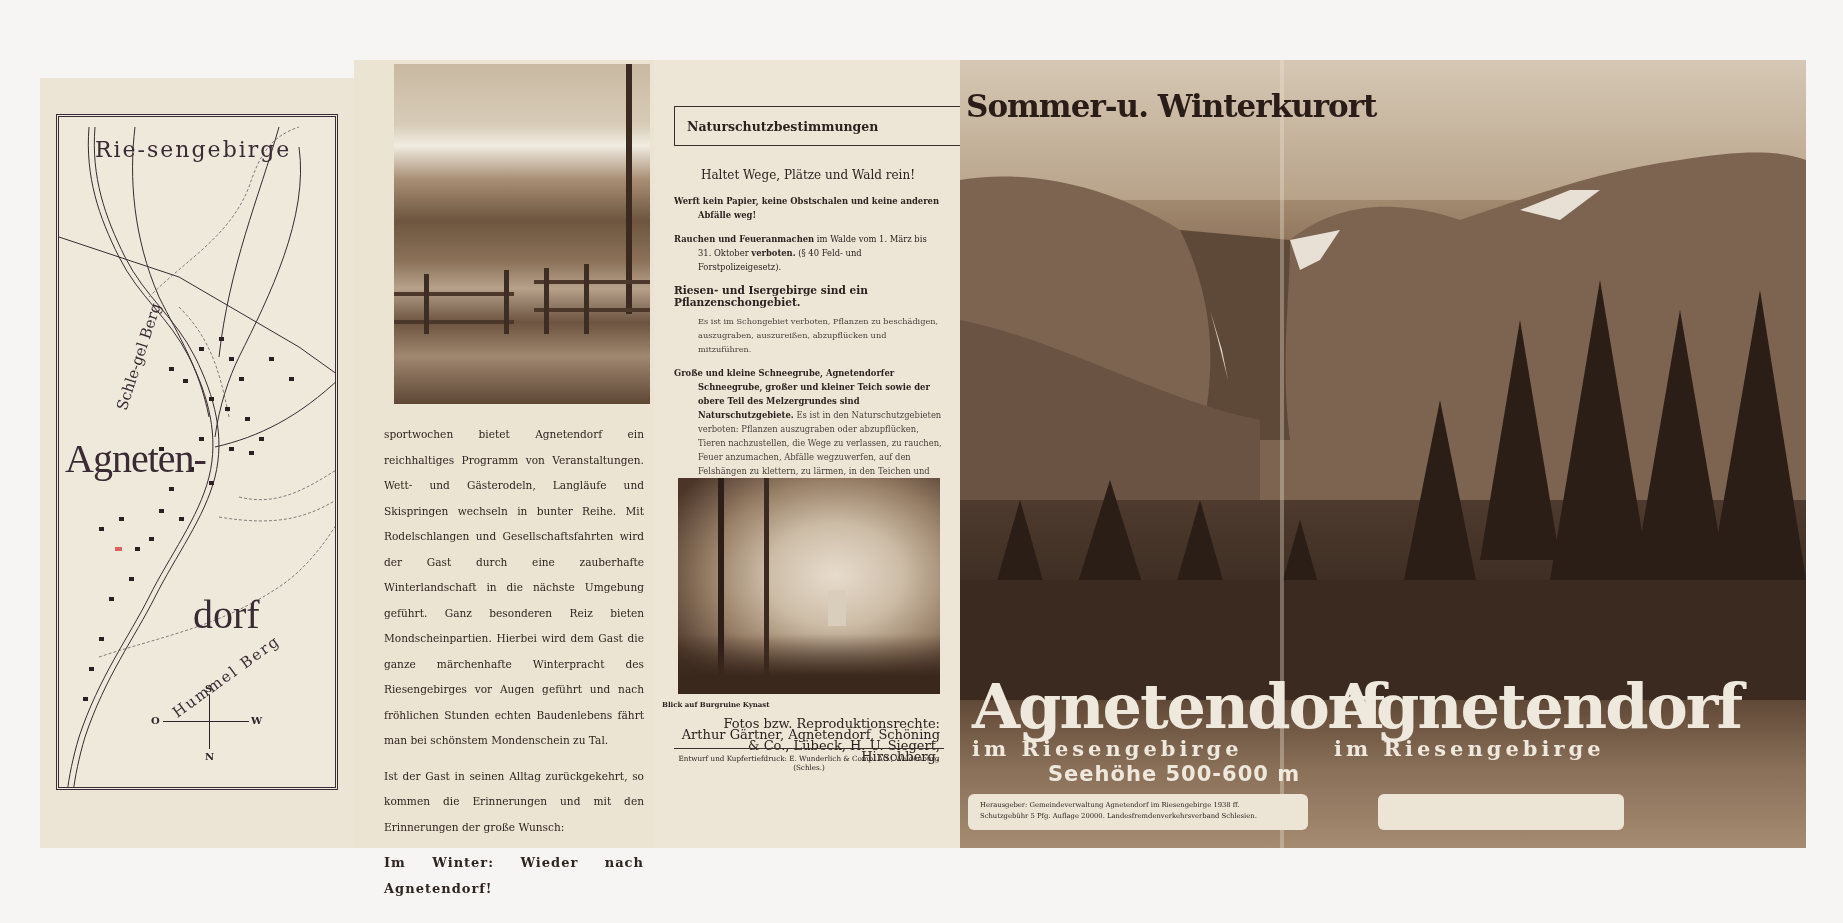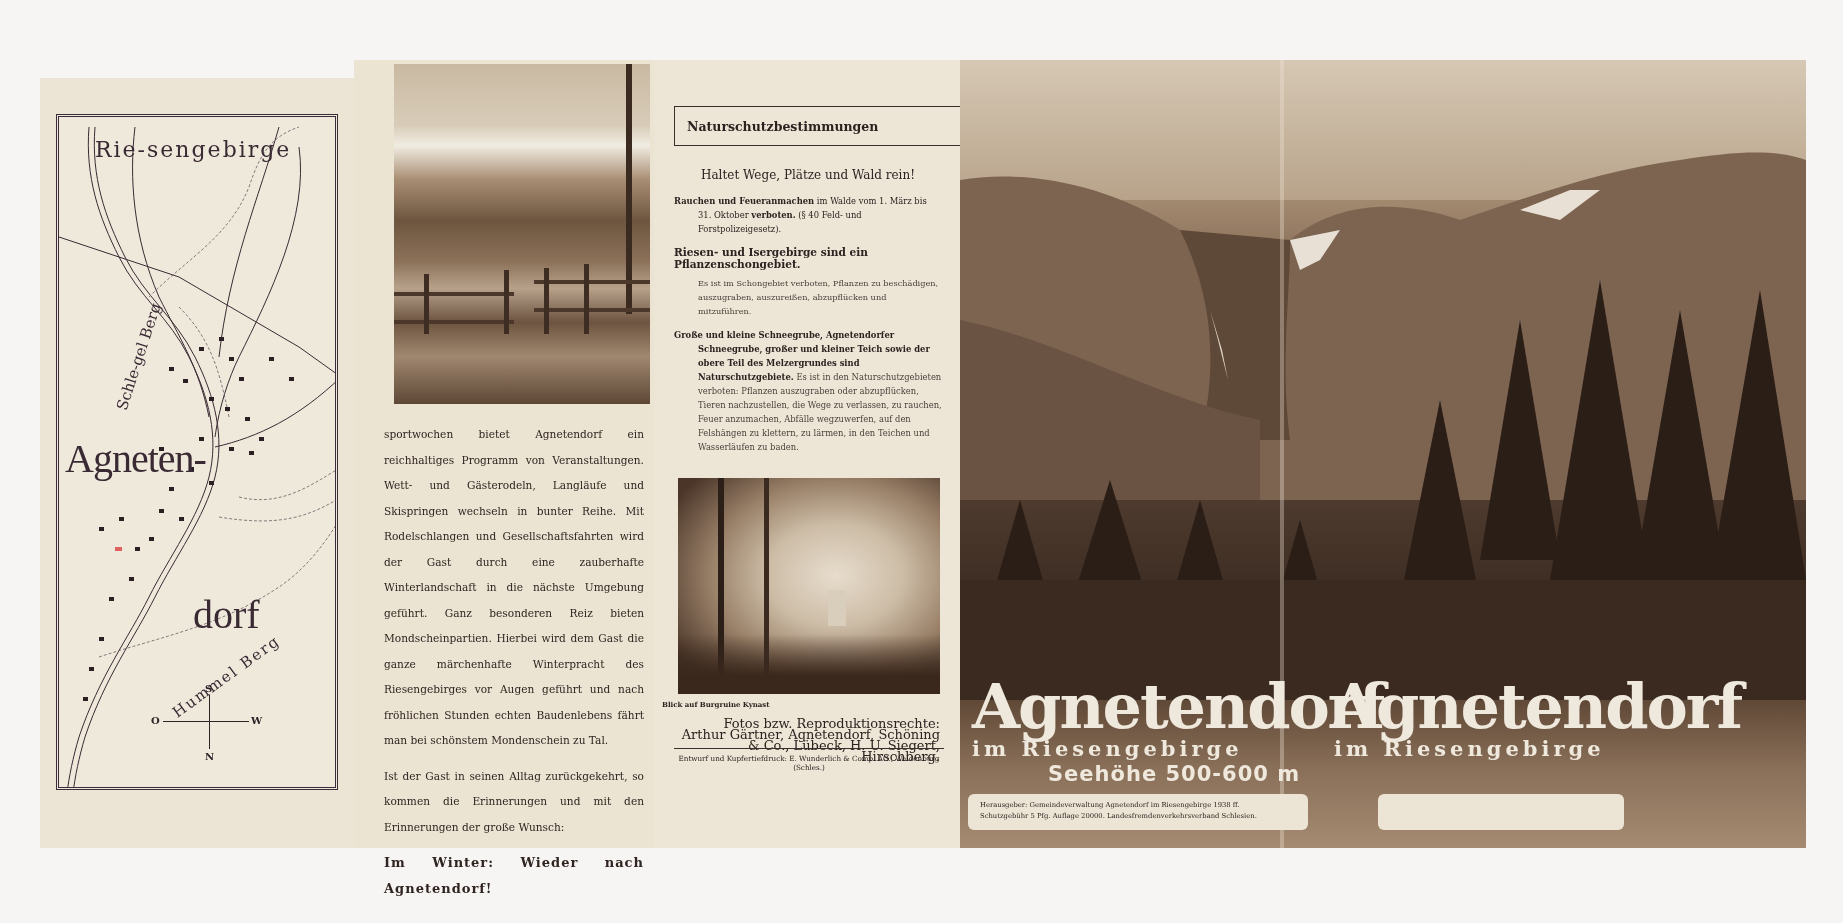--- a/index.html
+++ b/index.html
@@ -198,20 +198,21 @@
       <p>sportwochen bietet Agnetendorf ein reichhaltiges Programm von Veranstaltungen. Wett- und Gästerodeln, Langläufe und Skispringen wechseln in bunter Reihe. Mit Rodelschlangen und Gesellschaftsfahrten wird der Gast durch eine zauberhafte Winterlandschaft in die nächste Umgebung geführt. Ganz besonderen Reiz bieten Mondscheinpartien. Hierbei wird dem Gast die ganze märchenhafte Winterpracht des Riesengebirges vor Augen geführt und nach fröhlichen Stunden echten Baudenlebens fährt man bei schönstem Mondenschein zu Tal.</p>
       <p>Ist der Gast in seinen Alltag zurückgekehrt, so kommen die Erinnerungen und mit den Erinnerungen der große Wunsch:</p>
       <p class="closing">Im Winter: Wieder nach Agnetendorf!</p>
     </div>
   </div>
 
   <div class="panel p-text2">
     <div class="title-box">Naturschutzbestimmungen</div>
     <div class="rules">
       <div class="center">Haltet Wege, Plätze und Wald rein!</div>
+      <div class="rule"><b>Werft kein Papier, keine Obstschalen und keine anderen Abfälle weg!</b></div>
       <div class="rule"><b>Rauchen und Feueranmachen</b><span> im Walde vom 1. März bis 31. Oktober </span><b>verboten.</b><span> (§ 40 Feld- und Forstpolizeigesetz).</span></div>
       <div class="big">Riesen- und Isergebirge sind ein Pflanzenschongebiet.</div>
       <div class="indent">Es ist im Schongebiet verboten, Pflanzen zu beschädigen, auszugraben, auszureißen, abzupflücken und mitzuführen.</div>
       <div class="rule"><b>Große und kleine Schneegrube, Agnetendorfer Schneegrube, großer und kleiner Teich sowie der obere Teil des Melzergrundes sind Naturschutzgebiete.</b><span class="thin"> Es ist in den Naturschutzgebieten verboten: Pflanzen auszugraben oder abzupflücken, Tieren nachzustellen, die Wege zu verlassen, zu rauchen, Feuer anzumachen, Abfälle wegzuwerfen, auf den Felshängen zu klettern, zu lärmen, in den Teichen und Wasserläufen zu baden.</span></div>
     </div>
     <div class="photo photo-castle">
       <div class="tree1"></div>
         <div class="tree2"></div>
         <div class="tower"></div>
         <div class="ground"></div>
@@ -240,20 +241,21 @@
         <path d="M800 10 L 846 300 L 750 300 Z"></path>
           <path d="M480 120 L 520 320 L 440 320 Z"></path>
           <path d="M150 200 L 200 360 L 100 360 Z"></path>
         <path d="M60 220 L 100 360 L 20 360 Z"></path>
           <path d="M240 220 L 280 360 L 200 360 Z"></path>
           <path d="M340 240 L 380 380 L 300 380 Z"></path>
       </g>
       <rect x="0" y="300" width="846" height="120" fill="#3a2a20"></rect>
     </svg>
     <div class="cover-fold"></div>
+    <div class="cover-title">Sommer-u. Winterkurort</div>
     <div class="agn agn-1">Agnetendorf</div>
     <div class="agn agn-2">Agnetendorf</div>
     <div class="sub sub-1">im Riesengebirge</div>
     <div class="sub sub-2">im Riesengebirge</div>
     <div class="height">Seehöhe 500-600 m</div>
     <div class="label-box label-1">
       <div>Herausgeber: Gemeindeverwaltung Agnetendorf im Riesengebirge 1938 ff.</div>
       <div>Schutzgebühr 5 Pfg. Auflage 20000. Landesfremdenverkehrsverband Schlesien.</div>
     </div>
     <div class="label-box label-2"></div>

